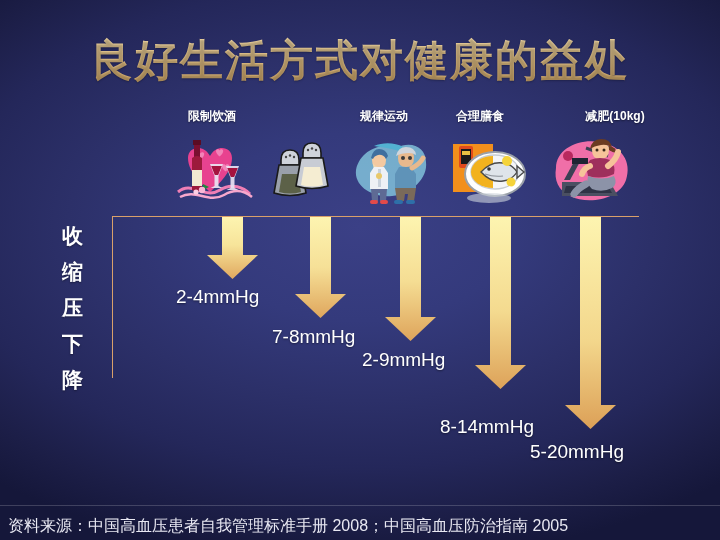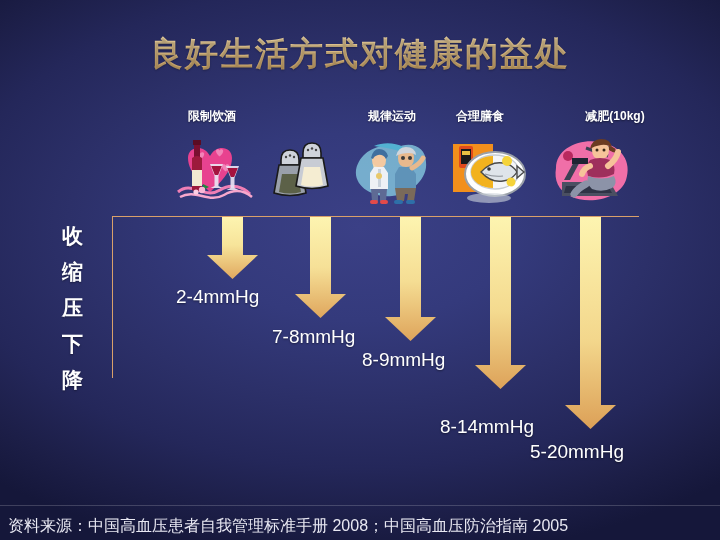--- a/index.html
+++ b/index.html
@@ -20,21 +20,21 @@
     -webkit-font-smoothing: antialiased;
   }
 
   
   #title {
     position: absolute;
     left: 0;
     top: 32px;
     width: 720px;
     text-align: center;
-    font-size: 33px;
+    font-size: 43px;
     font-weight: 700;
     letter-spacing: 2px;
     color: #e8c98e;
     background: linear-gradient(180deg, #f3dcab 0%, #e3bf82 55%, #cfa463 100%);
     -webkit-background-clip: text;
     background-clip: text;
     -webkit-text-fill-color: transparent;
     text-shadow: 0 1px 2px rgba(0,0,0,0.25);
     white-space: nowrap;
   }
@@ -125,21 +125,21 @@
   }
 </style>
 </head>
 <body>
 
 <div id="slide">
 
   <div id="title">良好生活方式对健康的益处</div>
 
   <div class="col-label" style="left:152px;width:120px;">限制饮酒</div>
-  <div class="col-label" style="left:332px;width:120px;">规律运动</div>
+  <div class="col-label" style="left:324px;width:120px;">规律运动</div>
   <div class="col-label" style="left:420px;width:120px;">合理膳食</div>
   <div class="col-label" style="left:555px;width:120px;">减肥(10kg)</div>
 
   <div class="icon-box" style="left:170px;width:88px;">
     <svg width="88" height="72" viewBox="0 0 88 72">
       <path d="M18 22 C18 10, 34 8, 40 20 C46 8, 62 10, 62 22 C62 38, 44 52, 40 56 C36 52, 18 38, 18 22 Z" fill="#e8428f"></path>
       <g fill="#f48fc0" opacity="0.85">
         <path d="M27 18 c0-2 3-2.4 3.6-0.4 c0.6-2 3.6-1.6 3.6 0.4 c0 2.8-3.6 5.2-3.6 5.6 c0-0.4-3.6-2.8-3.6-5.6z"></path>
         <path d="M46 15 c0-2 3-2.4 3.6-0.4 c0.6-2 3.6-1.6 3.6 0.4 c0 2.8-3.6 5.2-3.6 5.6 c0-0.4-3.6-2.8-3.6-5.6z"></path>
         <path d="M52 30 c0-2 3-2.4 3.6-0.4 c0.6-2 3.6-1.6 3.6 0.4 c0 2.8-3.6 5.2-3.6 5.6 c0-0.4-3.6-2.8-3.6-5.6z"></path>
@@ -338,20 +338,20 @@
           <stop offset="58%" stop-color="#f3d78c"></stop>
           <stop offset="100%" stop-color="#dca057"></stop>
         </linearGradient>
       </defs>
       <path d="M15 0 L36 0 L36 188 L51 188 L25.5 212 L0 188 L15 188 Z" fill="url(#ag4)"></path>
     </svg>
   </div>
 
   <div class="value-label" style="left:176px;top:286px;">2-4mmHg</div>
   <div class="value-label" style="left:272px;top:326px;">7-8mmHg</div>
-  <div class="value-label" style="left:362px;top:349px;">8-9mmHg</div>
+  <div class="value-label" style="left:362px;top:349px;">2-9mmHg</div>
   <div class="value-label" style="left:440px;top:416px;">8-14mmHg</div>
   <div class="value-label" style="left:530px;top:441px;">5-20mmHg</div>
 
   <div id="footer-rule"></div>
   <div id="footer">资料来源：中国高血压患者自我管理标准手册 2008；中国高血压防治指南 2005</div>
 
 </div>
 
 </body></html>

